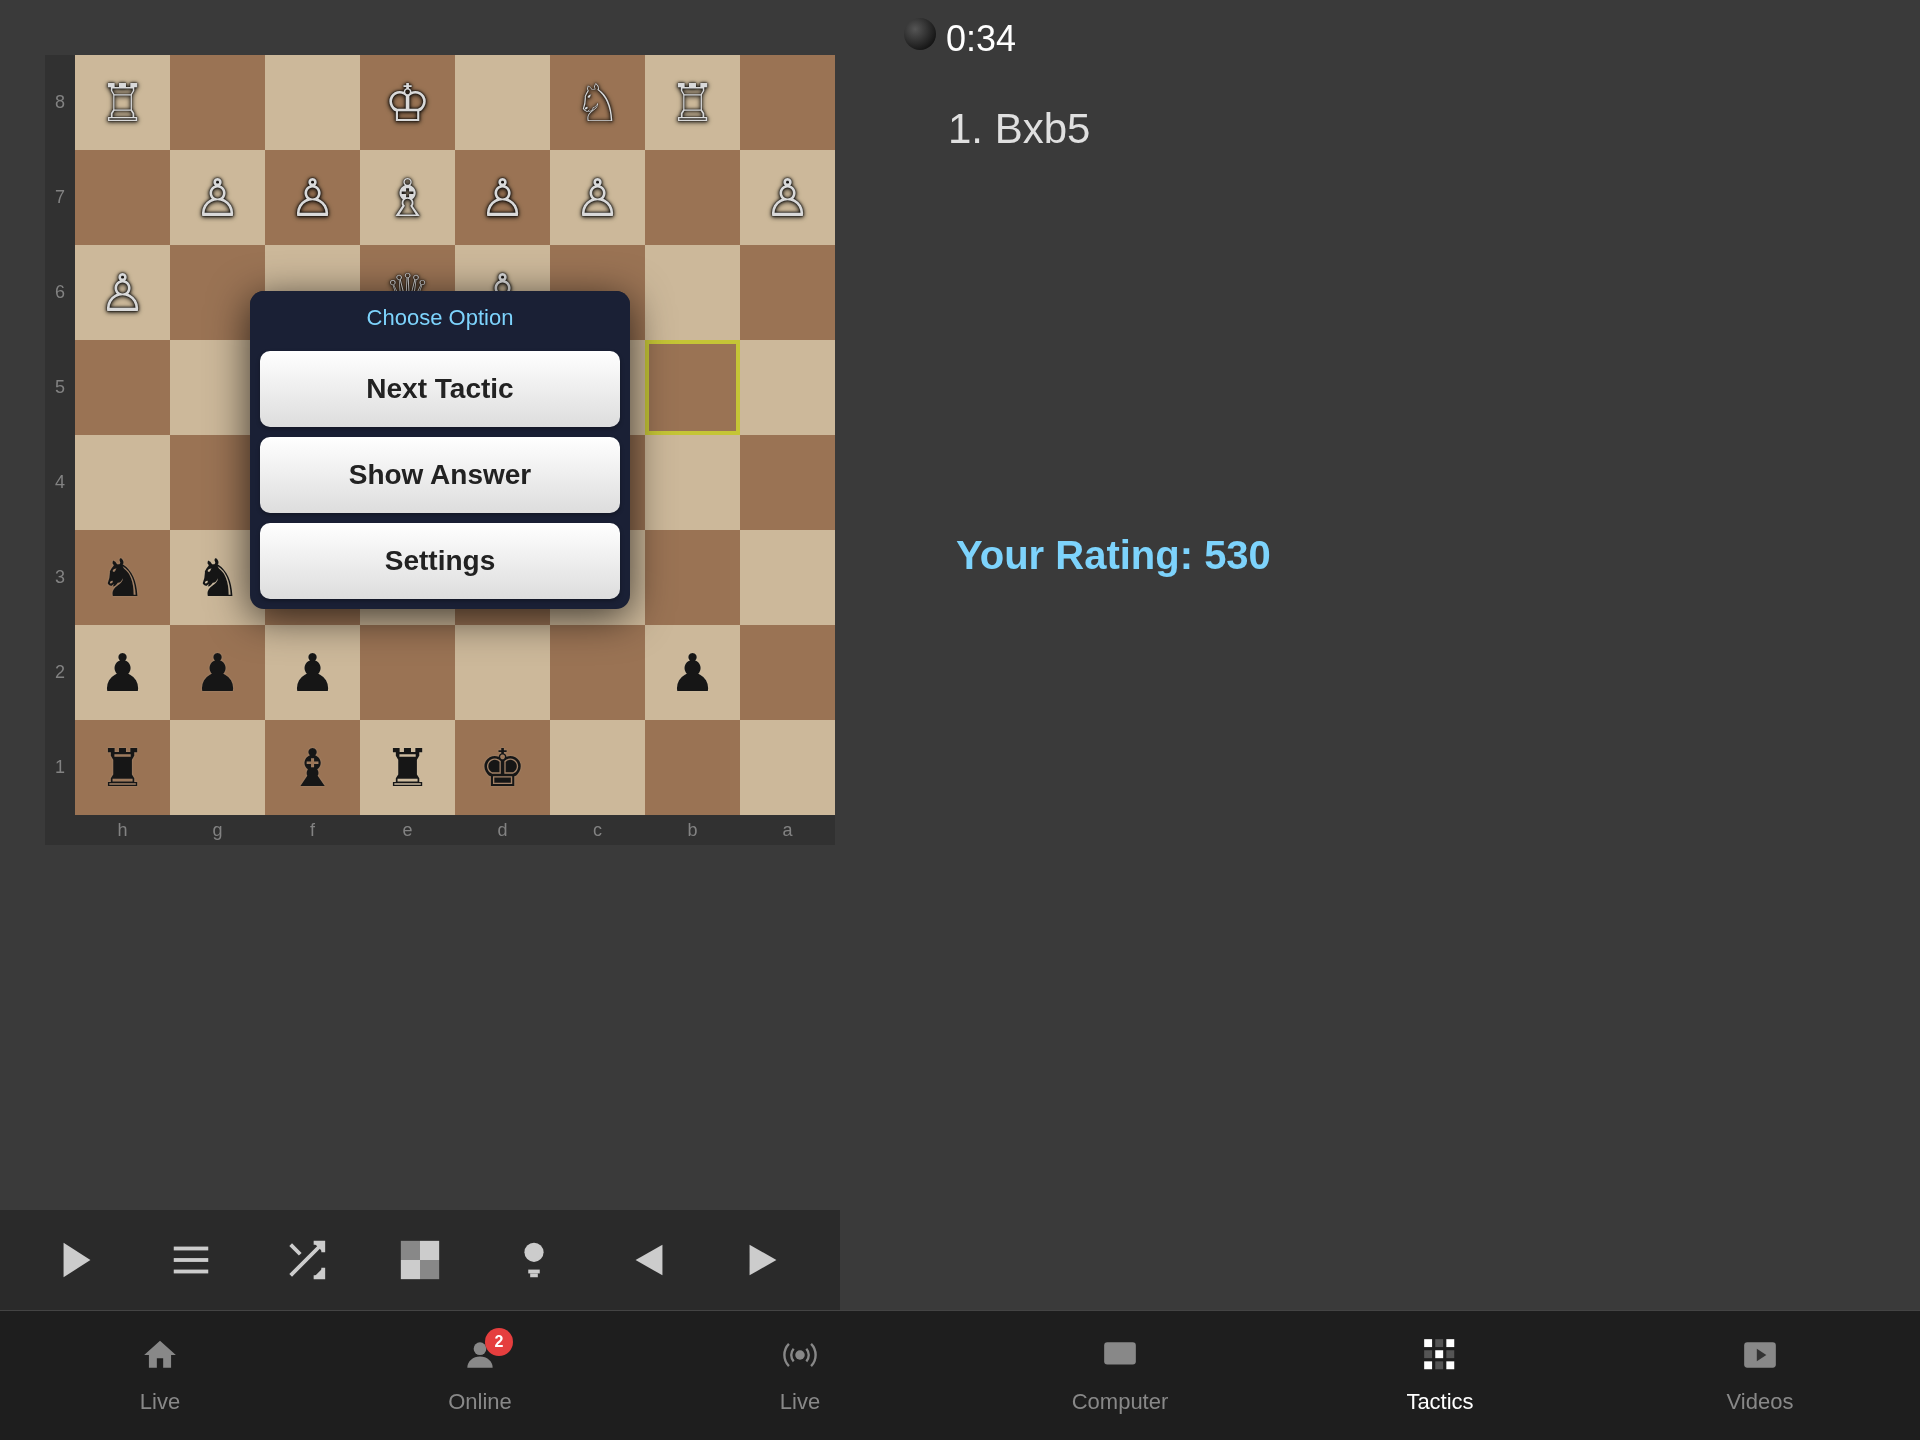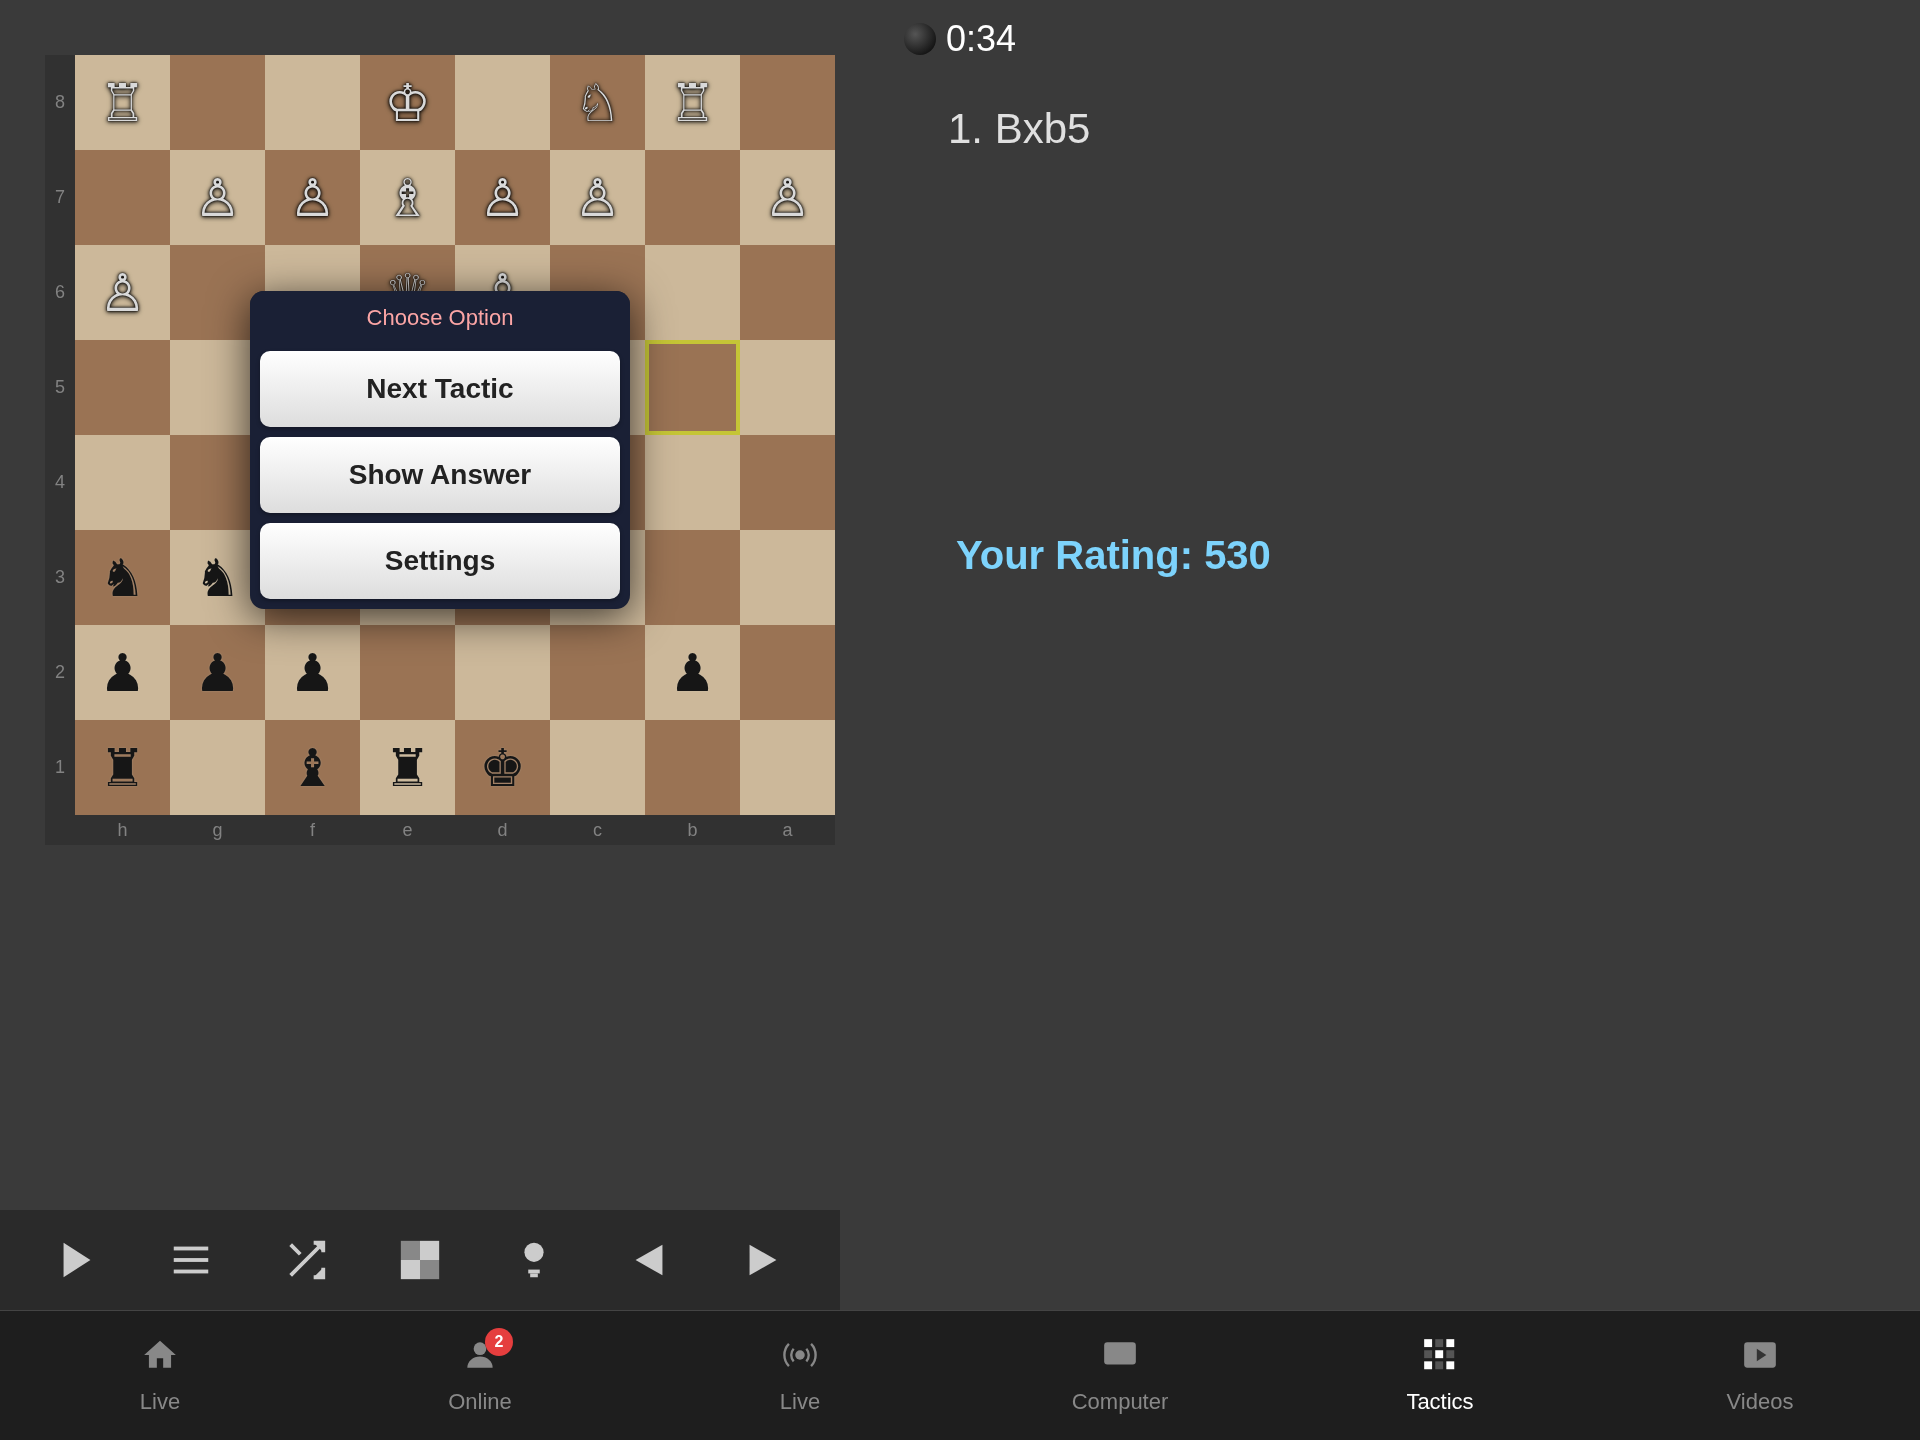--- a/index.html
+++ b/index.html
@@ -12,21 +12,21 @@
       position: relative;
     }
 
     
     #timer-area {
       position: absolute;
       top: 18px;
       left: 50%;
       transform: translateX(-50%);
       display: flex;
-      align-items: center;
+      align-items: flex-start;
       gap: 10px;
       width: 820px;
       justify-content: center;
     }
     #timer-ball {
       width: 32px;
       height: 32px;
       background: radial-gradient(circle at 35% 35%, #555, #000);
       border-radius: 50%;
     }
@@ -194,21 +194,21 @@
     #modal {
       width: 380px;
       background: #1a2035;
       border-radius: 14px;
       overflow: hidden;
       box-shadow: 0 8px 40px rgba(0,0,0,0.7);
     }
     #modal-header {
       padding: 14px 20px;
       text-align: center;
-      color: #fca5a5;
+      color: #7dd3fc;
       font-size: 22px;
       background: #1a2035;
     }
     .modal-btn {
       display: block;
       width: calc(100% - 20px);
       margin: 0 10px 10px 10px;
       padding: 22px 10px;
       background: linear-gradient(to bottom, #fff 0%, #ddd 100%);
       border: none;

